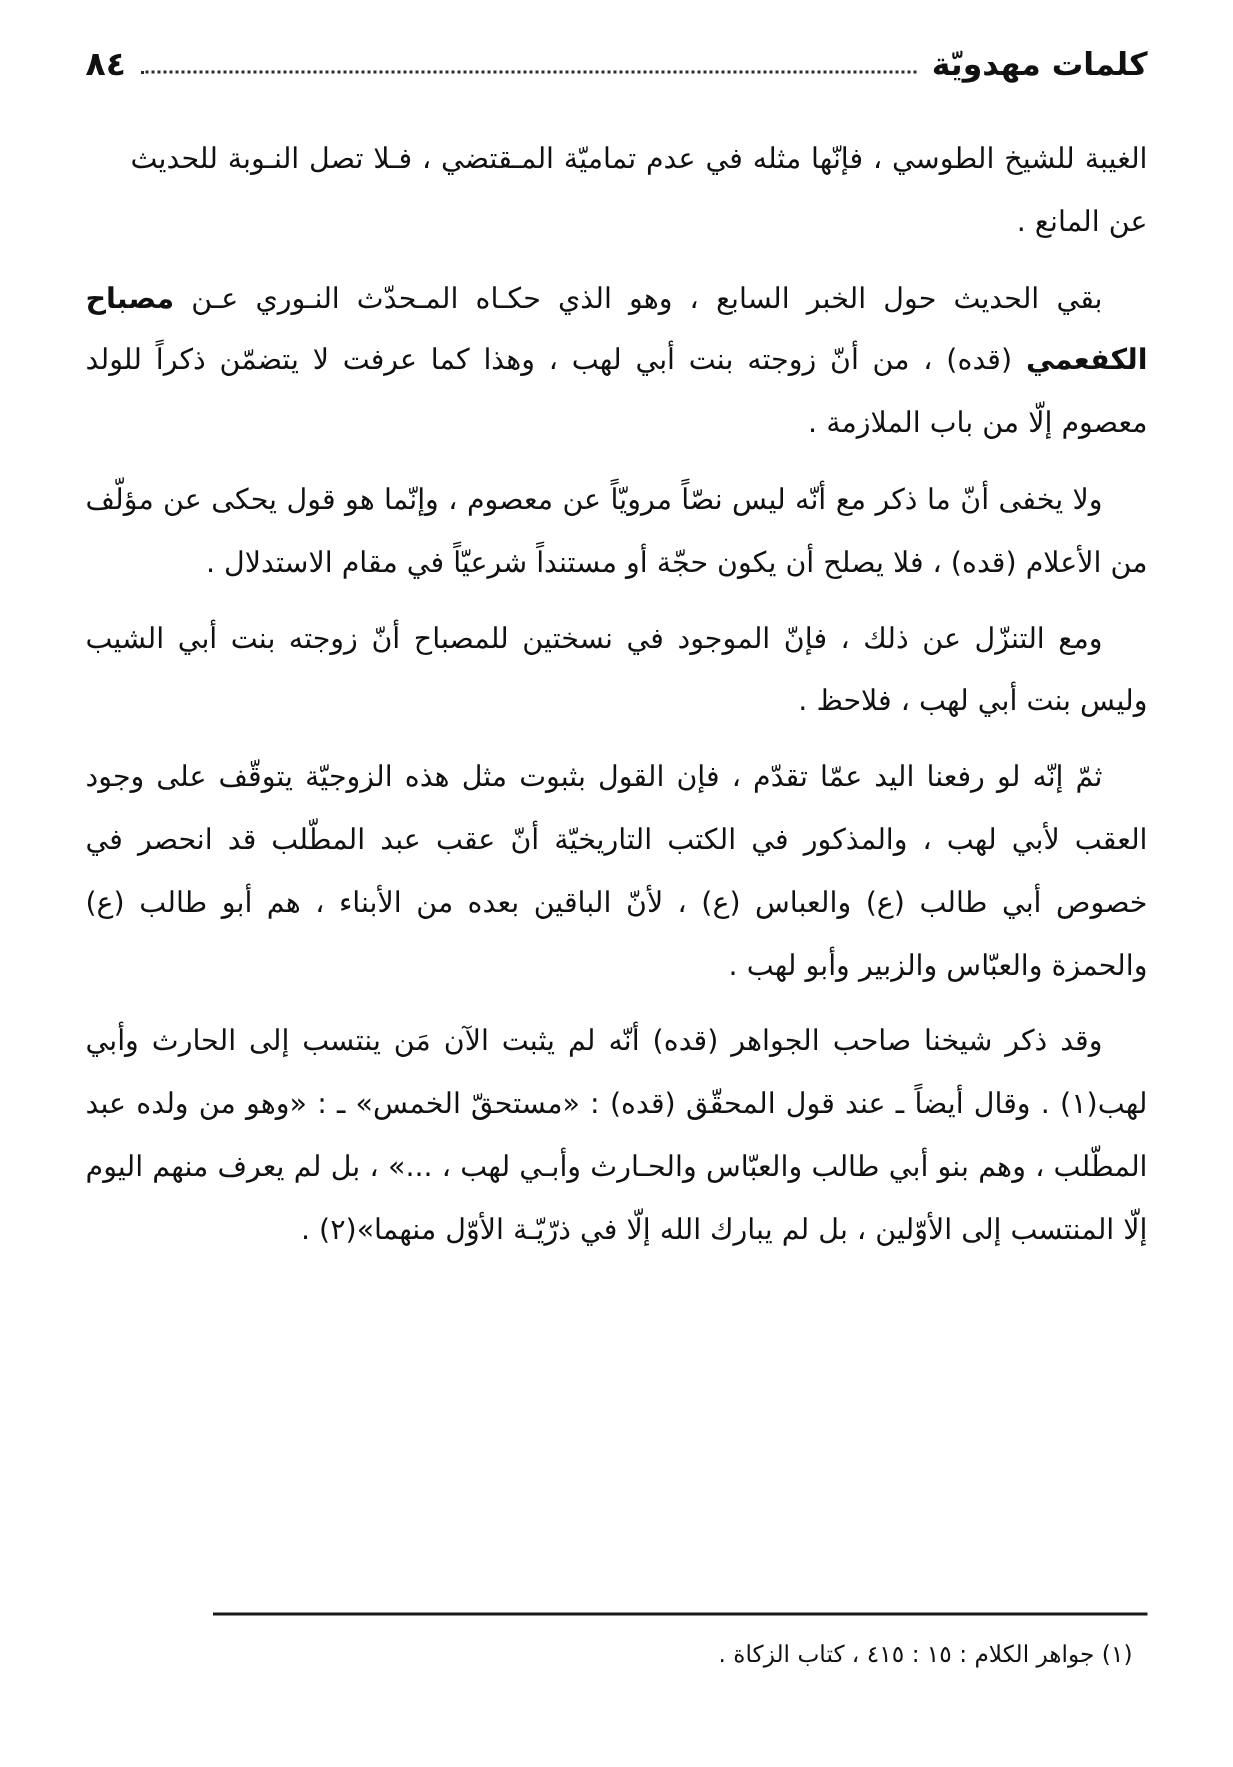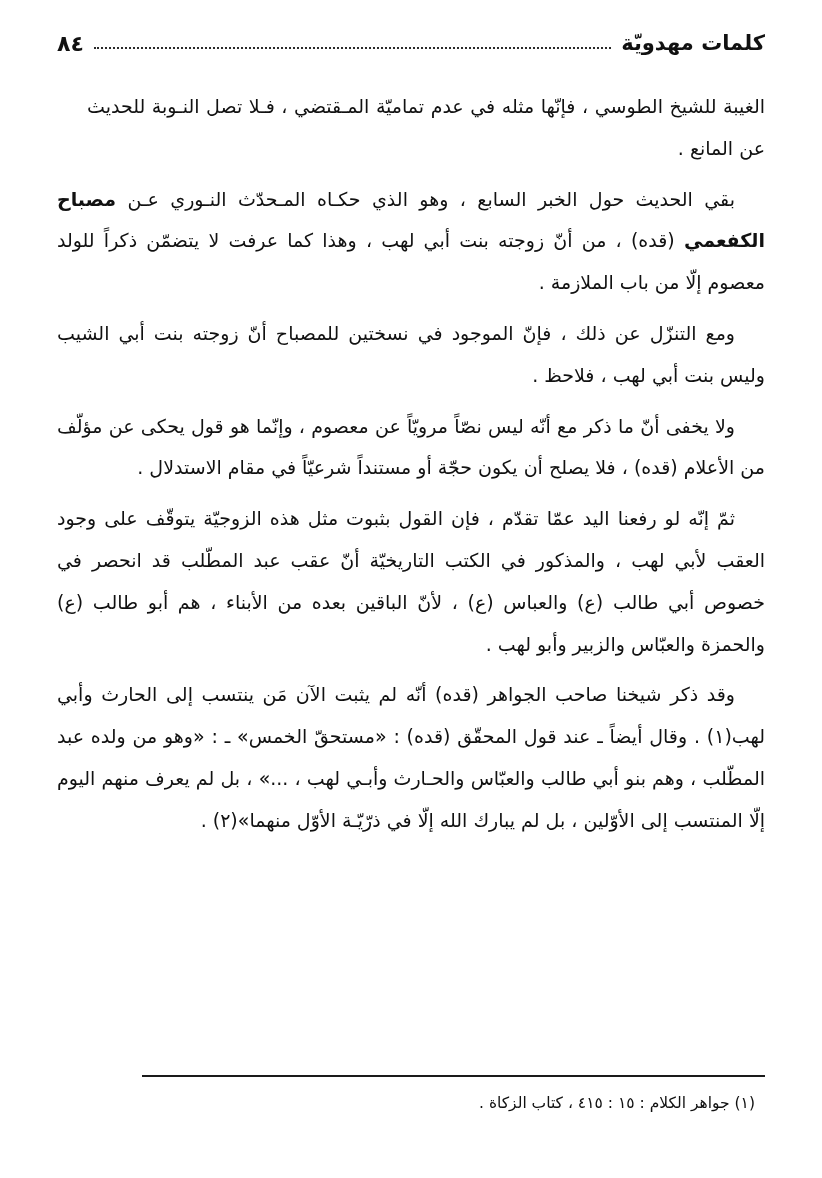--- a/index.html
+++ b/index.html
@@ -88,23 +88,23 @@
     <span class="book-title">كلمات مهدويّة</span>
     <span class="dotted-leader"></span>
     <span class="page-number">٨٤</span>
   </header>
 
   <main class="page-body">
     <p class="no-indent">الغيبة للشيخ الطوسي ، فإنّها مثله في عدم تماميّة المـقتضي ، فـلا تصل النـوبة للحديث عن المانع .</p>
 
     <p><span>بقي الحديث حول الخبر السابع ، وهو الذي حكـاه المـحدّث النـوري عـن </span><span class="bold-run">مصباح الكفعمي</span><span> (قده) ، من أنّ زوجته بنت أبي لهب ، وهذا كما عرفت لا يتضمّن ذكراً للولد معصوم إلّا من باب الملازمة .</span></p>
 
+    <p>ولا يخفى أنّ ما ذكر مع أنّه ليس نصّاً مرويّاً عن معصوم ، وإنّما هو قول يحكى عن مؤلّف من الأعلام (قده) ، فلا يصلح أن يكون حجّة أو مستنداً شرعيّاً في مقام الاستدلال .</p>
+
     <p>ومع التنزّل عن ذلك ، فإنّ الموجود في نسختين للمصباح أنّ زوجته بنت أبي الشيب وليس بنت أبي لهب ، فلاحظ .</p>
-
-    <p>ولا يخفى أنّ ما ذكر مع أنّه ليس نصّاً مرويّاً عن معصوم ، وإنّما هو قول يحكى عن مؤلّف من الأعلام (قده) ، فلا يصلح أن يكون حجّة أو مستنداً شرعيّاً في مقام الاستدلال .</p>
 
     <p>ثمّ إنّه لو رفعنا اليد عمّا تقدّم ، فإن القول بثبوت مثل هذه الزوجيّة يتوقّف على وجود العقب لأبي لهب ، والمذكور في الكتب التاريخيّة أنّ عقب عبد المطّلب قد انحصر في خصوص أبي طالب (ع) والعباس (ع) ، لأنّ الباقين بعده من الأبناء ، هم أبو طالب (ع) والحمزة والعبّاس والزبير وأبو لهب .</p>
 
     <p>وقد ذكر شيخنا صاحب الجواهر (قده) أنّه لم يثبت الآن مَن ينتسب إلى الحارث وأبي لهب(١) . وقال أيضاً ـ عند قول المحقّق (قده) : «مستحقّ الخمس» ـ : «وهو من ولده عبد المطّلب ، وهم بنو أبي طالب والعبّاس والحـارث وأبـي لهب ، ...» ، بل لم يعرف منهم اليوم إلّا المنتسب إلى الأوّلين ، بل لم يبارك الله إلّا في ذرّيّـة الأوّل منهما»(٢) .</p>
   </main>
 
   <footer class="footnotes">
     <div class="footnote-separator"></div>
     <p class="footnote">(١) جواهر الكلام : ١٥ : ٤١٥ ، كتاب الزكاة .</p>
   </footer>

